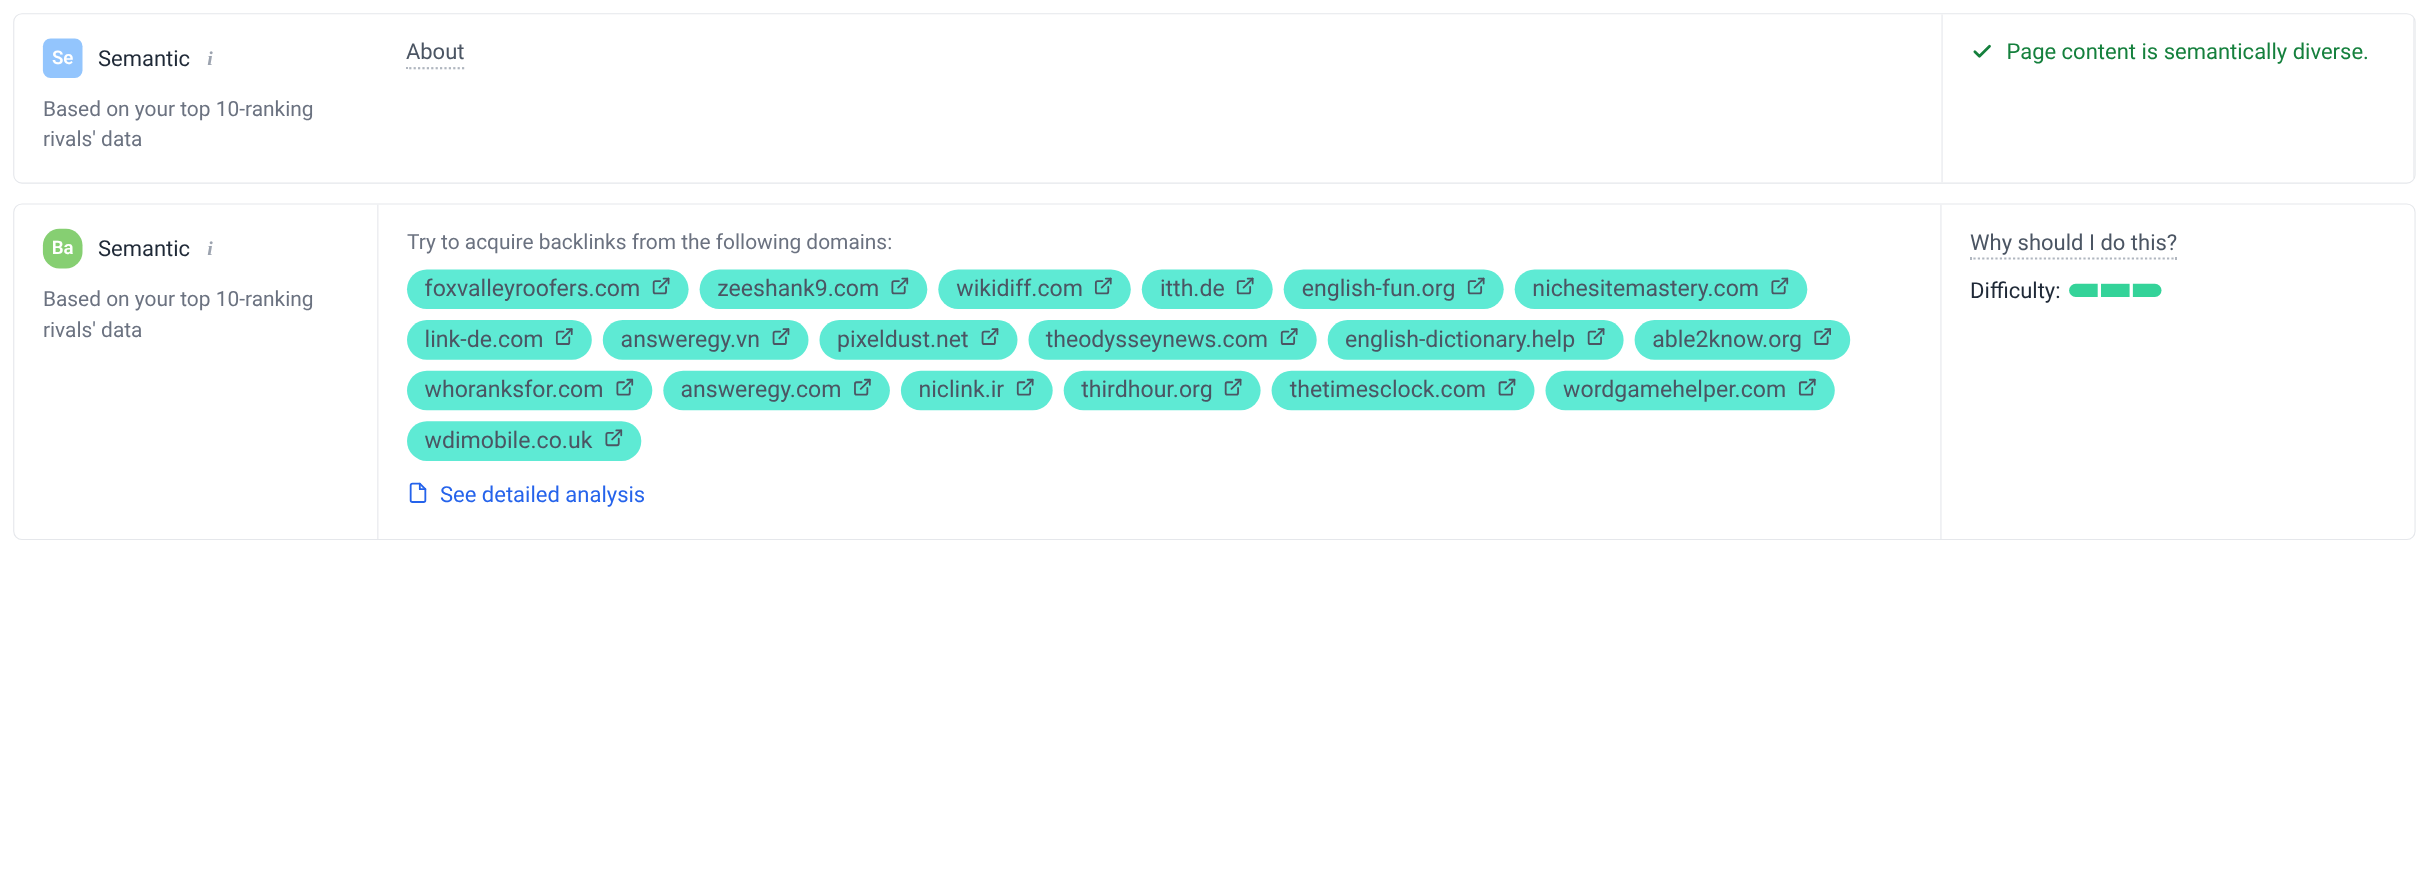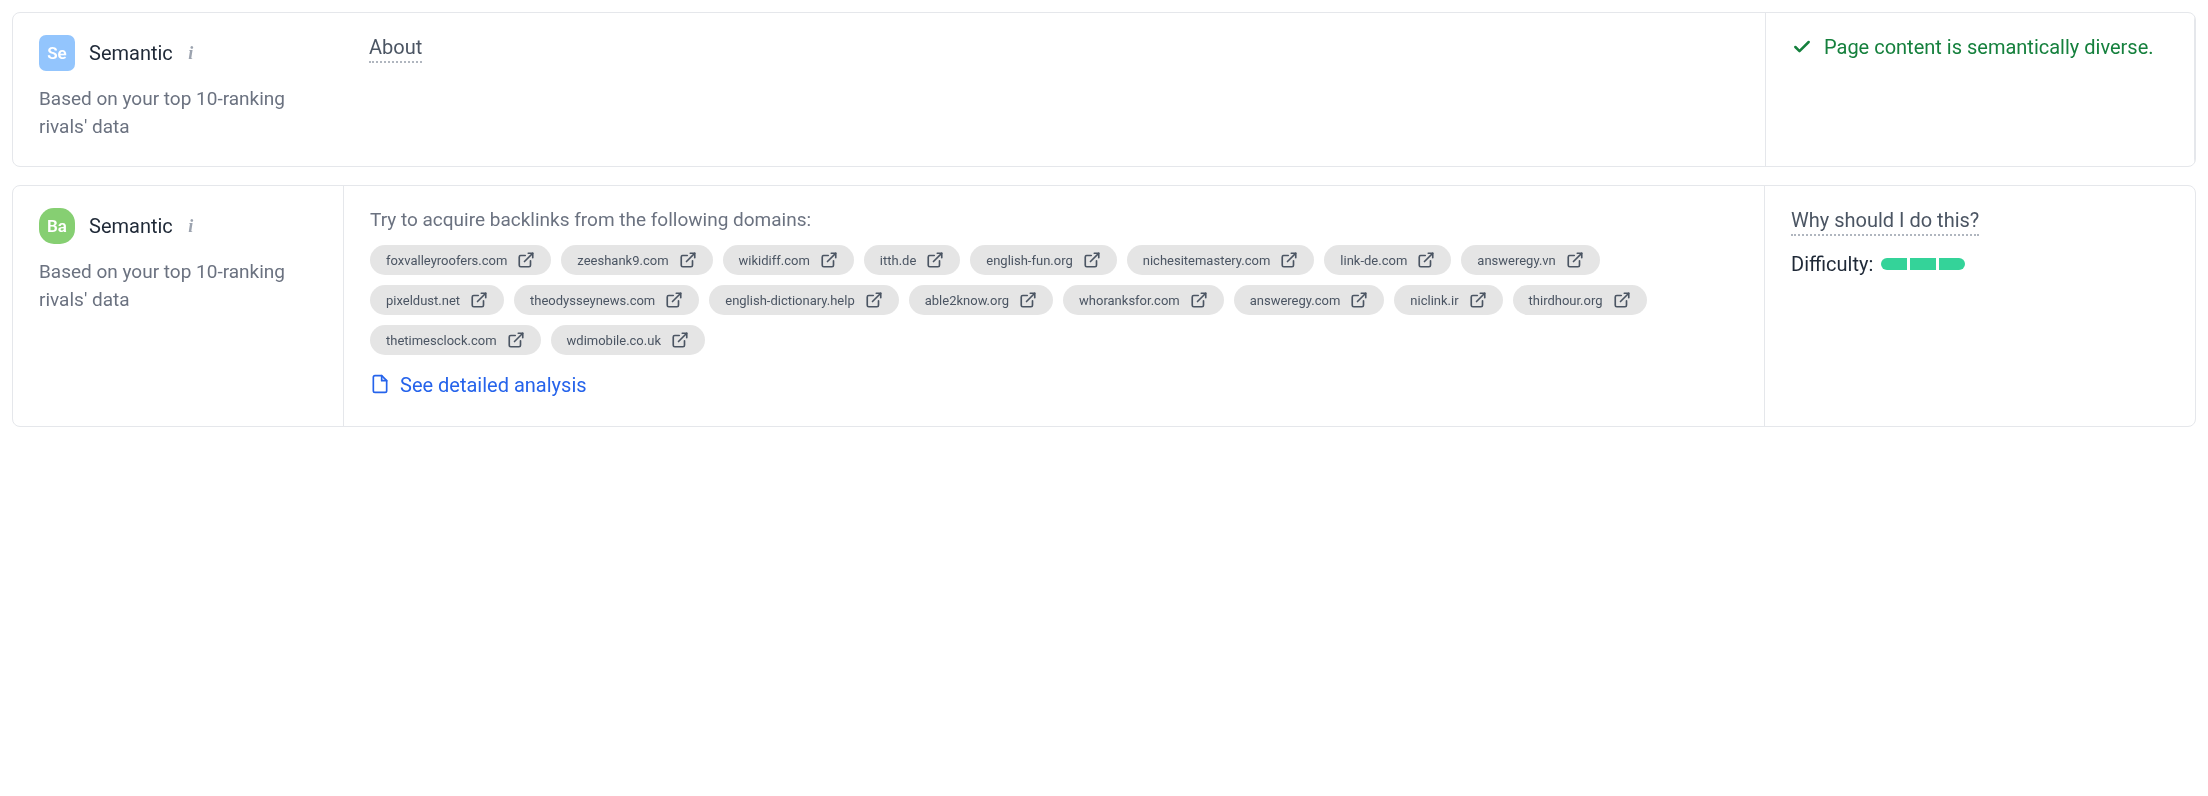--- a/index.html
+++ b/index.html
@@ -106,26 +106,26 @@
     margin-bottom: 14px;
   }
   .chips {
     display: flex;
     flex-wrap: wrap;
     gap: 10px;
     margin-bottom: 18px;
   }
   .chip {
     display: inline-flex;
-    align-items: center;
-    background: #e5e5e5;
+    align-items: flex-start;
+    background: #5eead4;
     border-radius: 999px;
     padding: 6px 16px;
     color: #4b5563;
-    font-size: 13px;
+    font-size: 21px;
     cursor: pointer;
   }
   .chip .ext {
     margin-left: 10px;
     display:inline-flex;
   }
   .detail-link {
     display: inline-flex;
     align-items: flex-start;
     color: #2563eb;
@@ -360,20 +360,30 @@
           <span>thetimesclock.com</span>
           <span class="ext">
             <svg width="18" height="18" viewBox="0 0 24 24" fill="none" stroke="#4b5563" stroke-width="2.2" stroke-linecap="round" stroke-linejoin="round">
               <path d="M18 13v6a2 2 0 0 1-2 2H5a2 2 0 0 1-2-2V8a2 2 0 0 1 2-2h6"></path>
               <polyline points="15 3 21 3 21 9"></polyline>
               <line x1="10" y1="14" x2="21" y2="3"></line>
             </svg>
           </span>
         </span>
         <span class="chip">
+          <span>wordgamehelper.com</span>
+          <span class="ext">
+            <svg width="18" height="18" viewBox="0 0 24 24" fill="none" stroke="#4b5563" stroke-width="2.2" stroke-linecap="round" stroke-linejoin="round">
+              <path d="M18 13v6a2 2 0 0 1-2 2H5a2 2 0 0 1-2-2V8a2 2 0 0 1 2-2h6"></path>
+              <polyline points="15 3 21 3 21 9"></polyline>
+              <line x1="10" y1="14" x2="21" y2="3"></line>
+            </svg>
+          </span>
+        </span>
+        <span class="chip">
           <span>wdimobile.co.uk</span>
           <span class="ext">
             <svg width="18" height="18" viewBox="0 0 24 24" fill="none" stroke="#4b5563" stroke-width="2.2" stroke-linecap="round" stroke-linejoin="round">
               <path d="M18 13v6a2 2 0 0 1-2 2H5a2 2 0 0 1-2-2V8a2 2 0 0 1 2-2h6"></path>
               <polyline points="15 3 21 3 21 9"></polyline>
               <line x1="10" y1="14" x2="21" y2="3"></line>
             </svg>
           </span>
         </span>
       </div>

